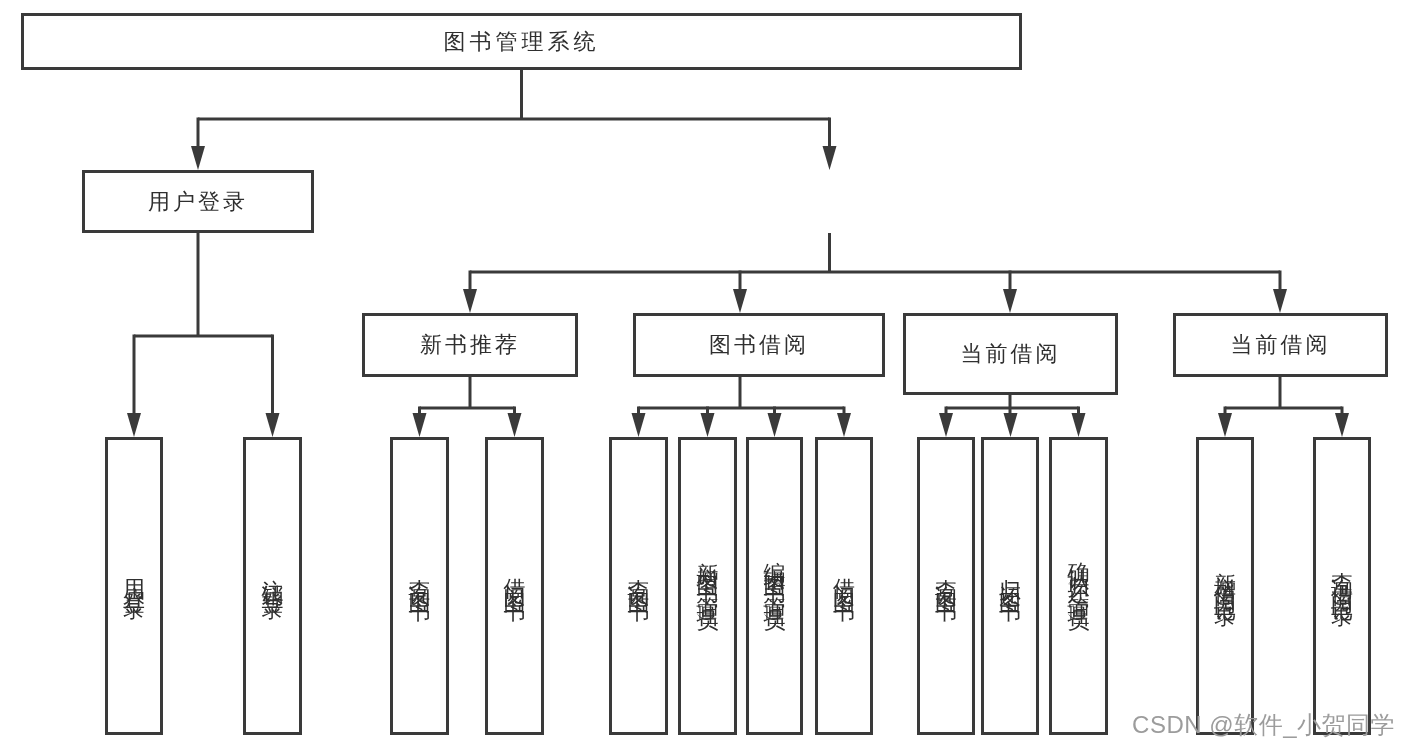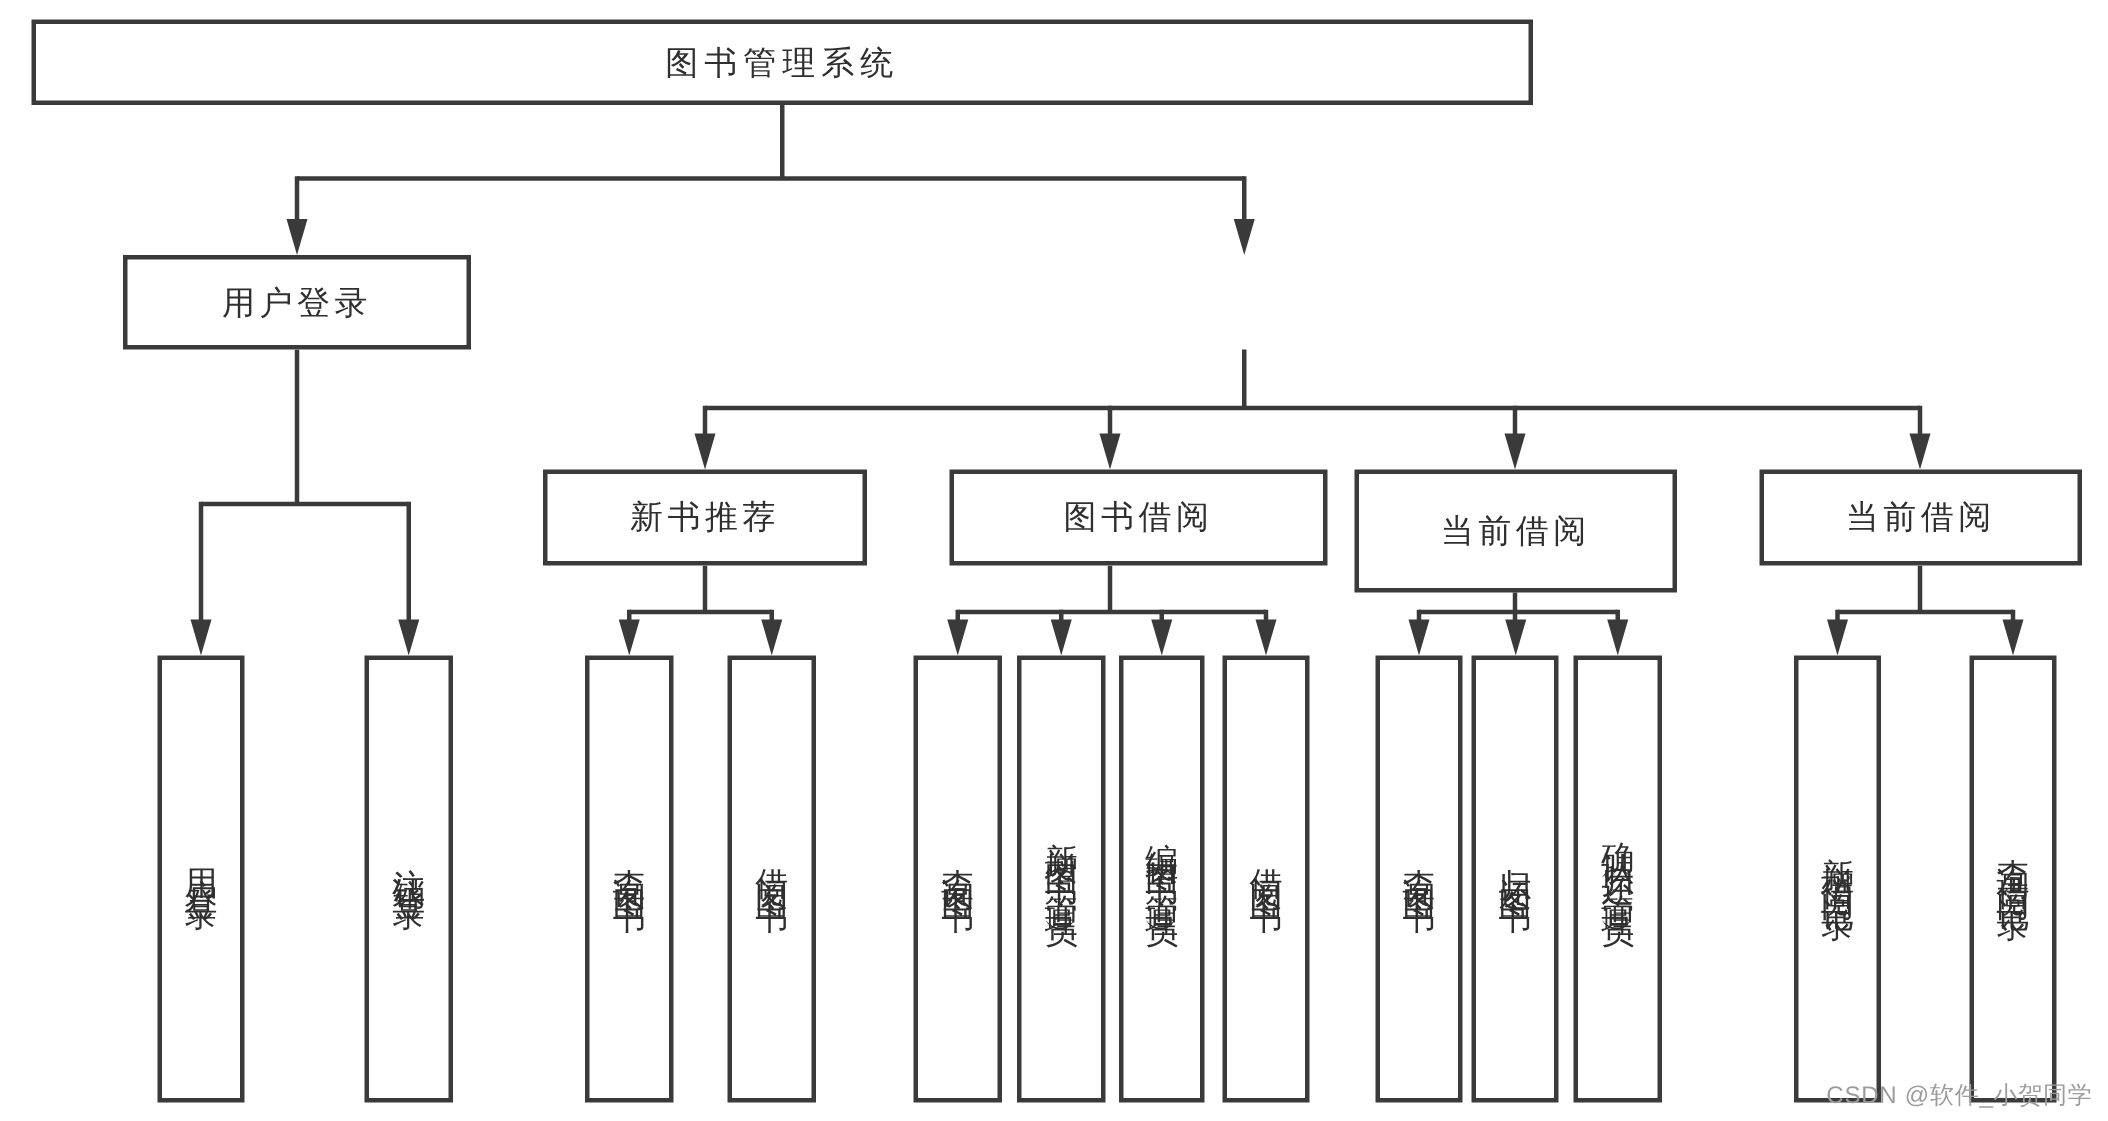--- a/index.html
+++ b/index.html
@@ -48,21 +48,21 @@
     font-size:22px;
     letter-spacing:7px;
     padding-bottom:22px;
     line-height:1;
     white-space:nowrap;
   }
   .watermark{
     position:absolute;
     right:10px;
     bottom:6px;
-    font-size:16px;
+    font-size:24px;
     letter-spacing:0.5px;
     color:var(--wm);
     z-index:3;
   }
 </style>
 </head>
 <body>
 
 <div class="stage">
 

